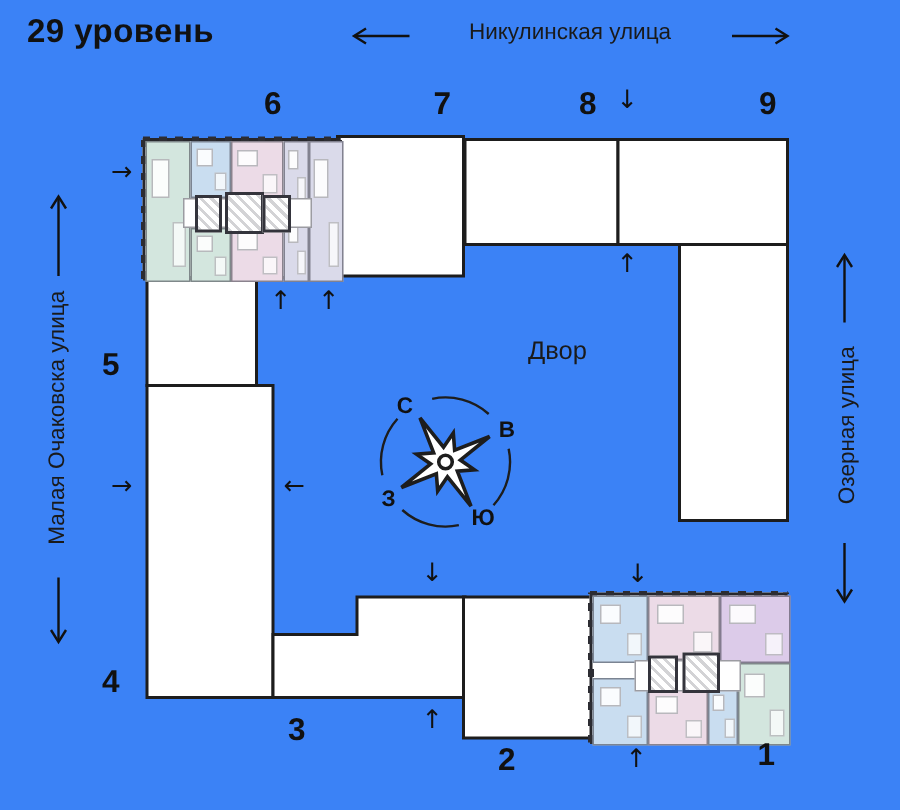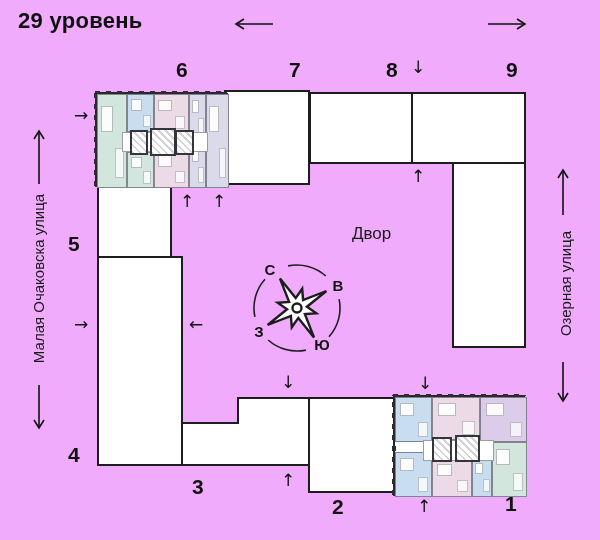--- a/index.html
+++ b/index.html
@@ -1,17 +1,17 @@
 <!DOCTYPE html>
 <html><head>
 <meta charset="utf-8">
 <style>
   html,body{margin:0;padding:0;background:#fff;}
   #canvas{
-    position:relative;width:600px;height:540px;background:#f0abfc;
+    position:relative;width:600px;height:540px;background:#3b82f6;
     font-family:"Liberation Sans", sans-serif;color:#111;overflow:hidden;
   }
   .abs{position:absolute;}
   #page-title{font-size:22px;font-weight:700;letter-spacing:.3px;}
   .street{font-size:15px;color:#1a1a1a;white-space:nowrap;text-align:center;}
   .street.vert{transform:rotate(-90deg);transform-origin:center;}
   .num-label{font-size:21px;font-weight:700;}
   .courtyard{font-size:17px;color:#1a1a1a;}
   .glyph-arrow{font-size:17px;color:#111;line-height:1;font-family:"DejaVu Sans",sans-serif;}
   svg{display:block;}
@@ -82,20 +82,21 @@
       <div class="unit" style="background-color: rgb(201, 221, 240); left: 0px; top: 55px; width: 37px; height: 45px;"></div>
       <div class="unit" style="background-color: rgb(236, 219, 231); left: 37px; top: 62px; width: 40px; height: 38px;"></div>
       <div class="unit" style="background-color: rgb(201, 221, 240); left: 77px; top: 60px; width: 20px; height: 40px;"></div>
       <div class="corridor" style="left: 28px; top: 43px; width: 69px; height: 19px;"></div>
       <div class="core" style="left: 37px; top: 40px; width: 16px; height: 21px;"></div>
       <div class="core" style="left: 60px; top: 38px; width: 21px; height: 23px;"></div>
     </div>
 
   <div id="page-title" class="abs" style="left:18px;top:8px">29 уровень</div>
 
+  <div class="street abs" style="left:290px;top:13px;width:180px">Никулинская улица</div>
   <svg class="abs" style="left:233px;top:17px" width="42" height="14" viewBox="0 0 42 14">
     <line x1="40" y1="7" x2="4" y2="7" stroke="#111" stroke-width="1.6"></line>
     <path d="M11,2 L3,7 L11,12" fill="none" stroke="#111" stroke-width="1.6"></path>
   </svg>
   <svg class="abs" style="left:486px;top:17px" width="42" height="14" viewBox="0 0 42 14">
     <line x1="2" y1="7" x2="38" y2="7" stroke="#111" stroke-width="1.6"></line>
     <path d="M31,2 L39,7 L31,12" fill="none" stroke="#111" stroke-width="1.6"></path>
   </svg>
 
   <div class="street vert abs" style="left:-62px;top:270px;width:200px">Малая Очаковска улица</div>

